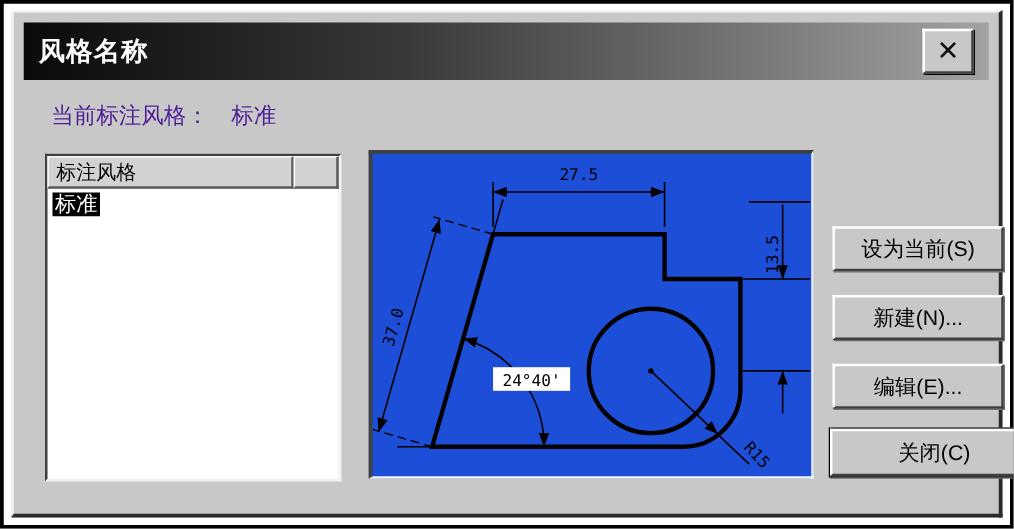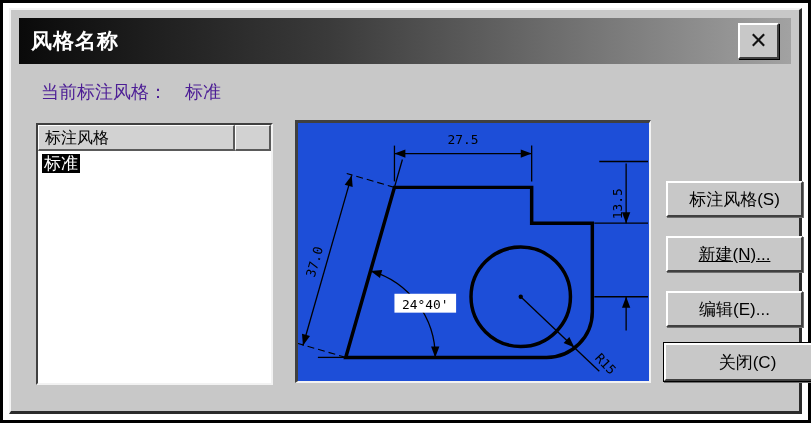--- a/index.html
+++ b/index.html
@@ -75,21 +75,21 @@
     position:absolute;left:655px;width:137px;height:36px;
     background:#c8c8c8;color:#000;font-size:17px;
     font-family:"Liberation Sans","DejaVu Sans",sans-serif;
     border-top:2px solid #fff;border-left:2px solid #fff;
     border-right:2px solid #404040;border-bottom:2px solid #404040;
     box-shadow:1px 1px 0 #6e6e6e;
     display:flex;align-items:center;justify-content:center;
     box-sizing:border-box;cursor:pointer;white-space:nowrap;
   }
   .btn.b1{top:171px;}
-  .btn.b2{top:226px;text-decoration:underline;}
+  .btn.b2{top:226px;}
   .btn.b3{top:281px;}
   .btn.default{
     left:652px;top:332px;width:169px;height:40px;
     border:1px solid #000;padding:0;
   }
   .btn.default .inner3d{
     width:100%;height:100%;
     border-top:2px solid #fff;border-left:2px solid #fff;
     border-right:2px solid #404040;border-bottom:2px solid #404040;
     display:flex;align-items:center;justify-content:center;
@@ -172,21 +172,21 @@
         <polygon class="arr" points="0,0 -11,4.2 -11,-4.2" transform="translate(138,235) rotate(90)"></polygon>
         <rect x="97" y="171" width="62" height="19" fill="#ffffff"></rect>
         <text class="dimtxt" x="128" y="186" text-anchor="middle">24°40'</text>
 
         <line class="thin" x1="224" y1="174" x2="303" y2="249"></line>
         <polygon class="arr" points="0,0 -11,4.2 -11,-4.2" transform="translate(278,225) rotate(43.5)"></polygon>
         <text class="dimtxt" transform="translate(298,236) rotate(47)">R15</text>
       </svg>
     </div>
 
-    <button class="btn b1">标注风格(S)</button>
+    <button class="btn b1">设为当前(S)</button>
     <button class="btn b2">新建(N)...</button>
     <button class="btn b3">编辑(E)...</button>
     <button class="btn default">
       <span class="inner3d">关闭(C)</span>
     </button>
 
   </div>
 </div>
 
 </body></html>

